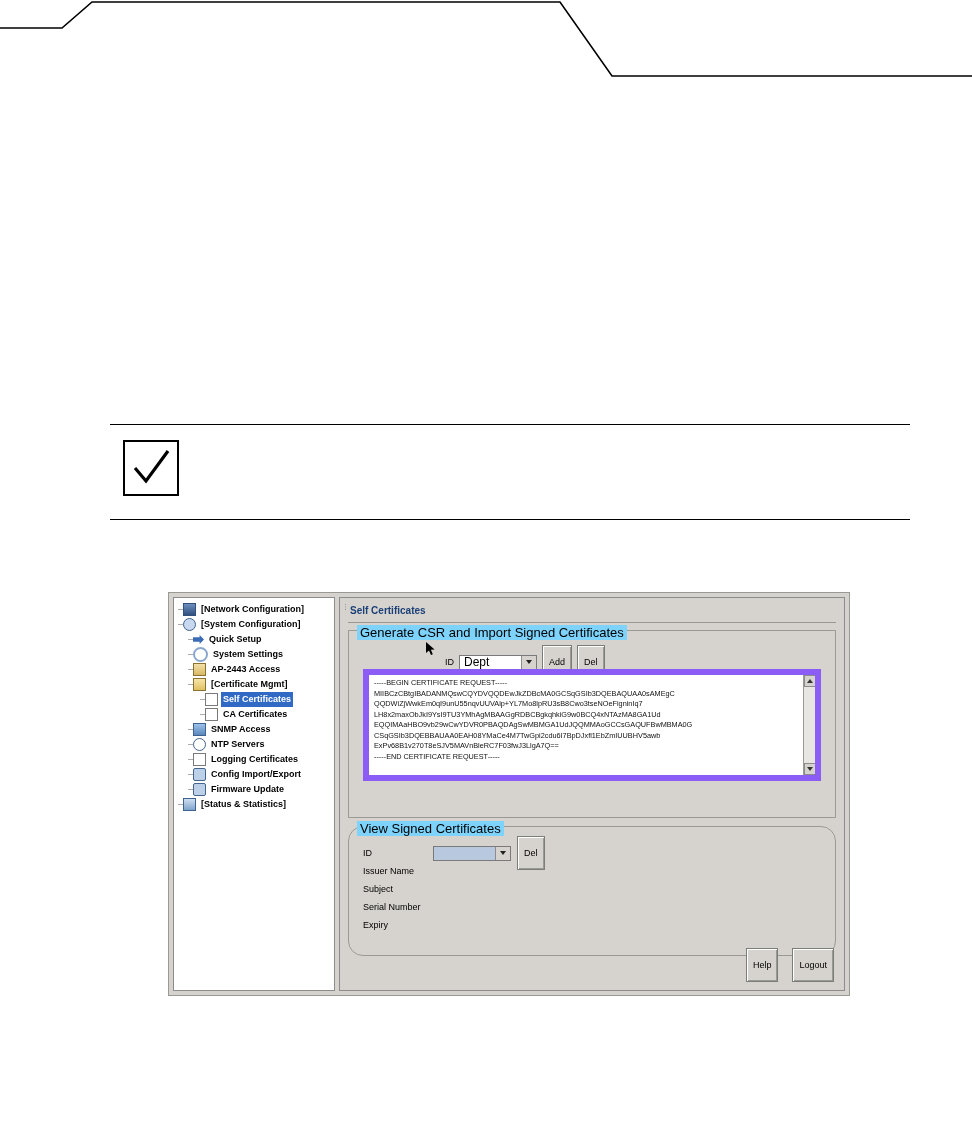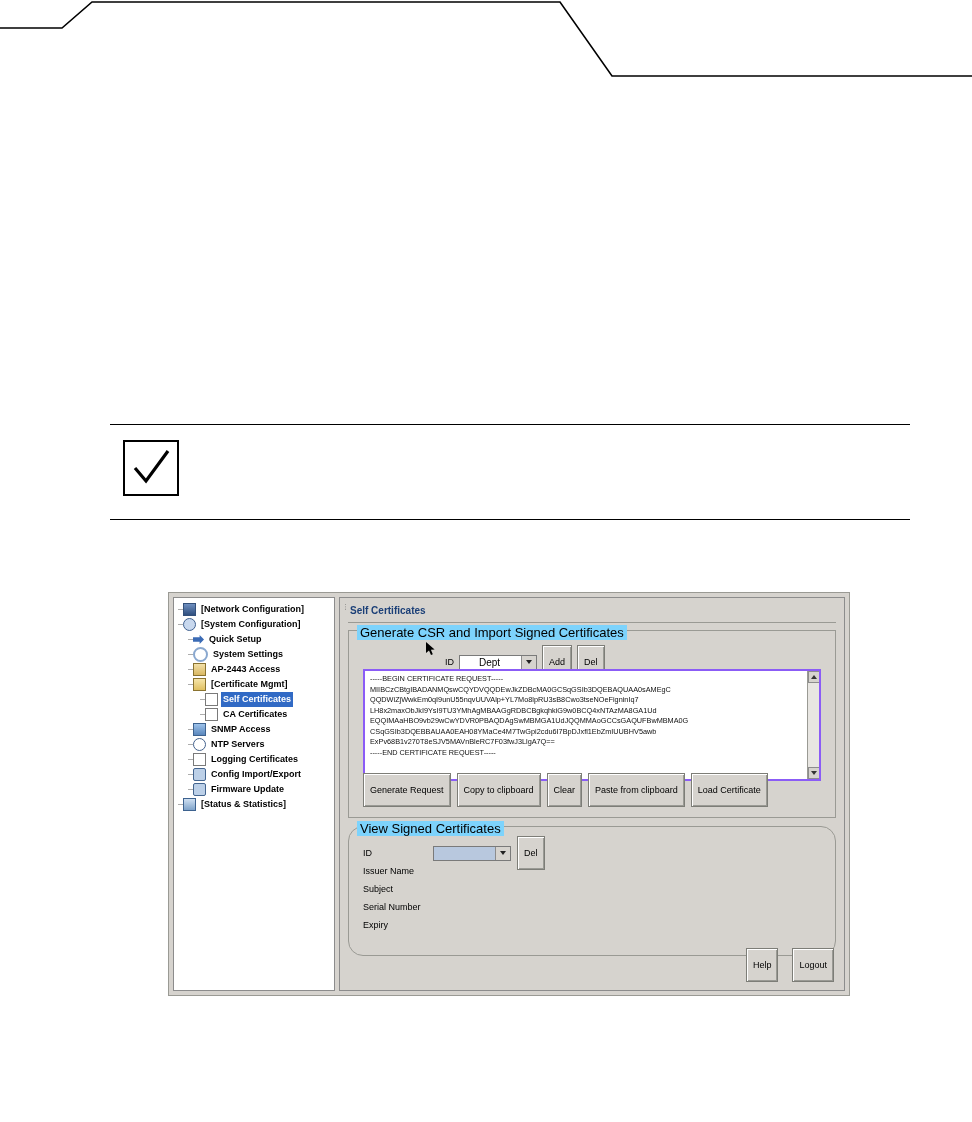--- a/index.html
+++ b/index.html
@@ -193,23 +193,23 @@
   }
   .lbl { font-size: 9px; color: #000; }
 
   .combo {
     position: relative;
     width: 78px;
     height: 15px;
     background: #ffffff;
     border: 1px solid #7a7a7a;
     box-sizing: border-box;
-    font-size: 10px;
+    font-size: 12px;
     line-height: 13px;
-    padding-left: 19px;
+    padding-left: 4px;
     color: #000;
   }
   .combo .arrow {
     position: absolute;
     right: 0;
     top: 0;
     width: 14px;
     height: 13px;
     background: #d6d3ce;
     border-left: 1px solid #8c8c8c;
@@ -249,21 +249,21 @@
     height: 15px;
   }
 
   .cert-text {
     position: absolute;
     left: 14px;
     top: 38px;
     right: 14px;
     height: 112px;
     background: #ffffff;
-    border: 2px solid #8b5cf6;
+    border: 6px solid #8b5cf6;
     box-sizing: border-box;
     overflow: hidden;
   }
   .cert-text .inner {
     padding: 3px 5px;
     font-size: 7.3px;
     line-height: 10.5px;
     color: #111;
     word-break: break-all;
     white-space: pre-wrap;
@@ -476,27 +476,20 @@
         <div class="scrollbar">
           <div class="sb-btn up">
               <i></i>
             </div>
           <div class="sb-btn down">
               <i></i>
             </div>
         </div>
       </div>
 
-      <div class="btn-row">
-        <span class="btn">Generate Request</span>
-        <span class="btn">Copy to clipboard</span>
-        <span class="btn">Clear</span>
-        <span class="btn">Paste from clipboard</span>
-        <span class="btn">Load Certificate</span>
-      </div>
     </div>
 
     <div class="group" id="group-view">
       <span class="group-legend">View Signed Certificates</span>
 
       <div class="view-fields">
         <div class="view-row">
           <span class="lbl">ID</span>
           <div class="combo empty-sel">
             <span></span>

